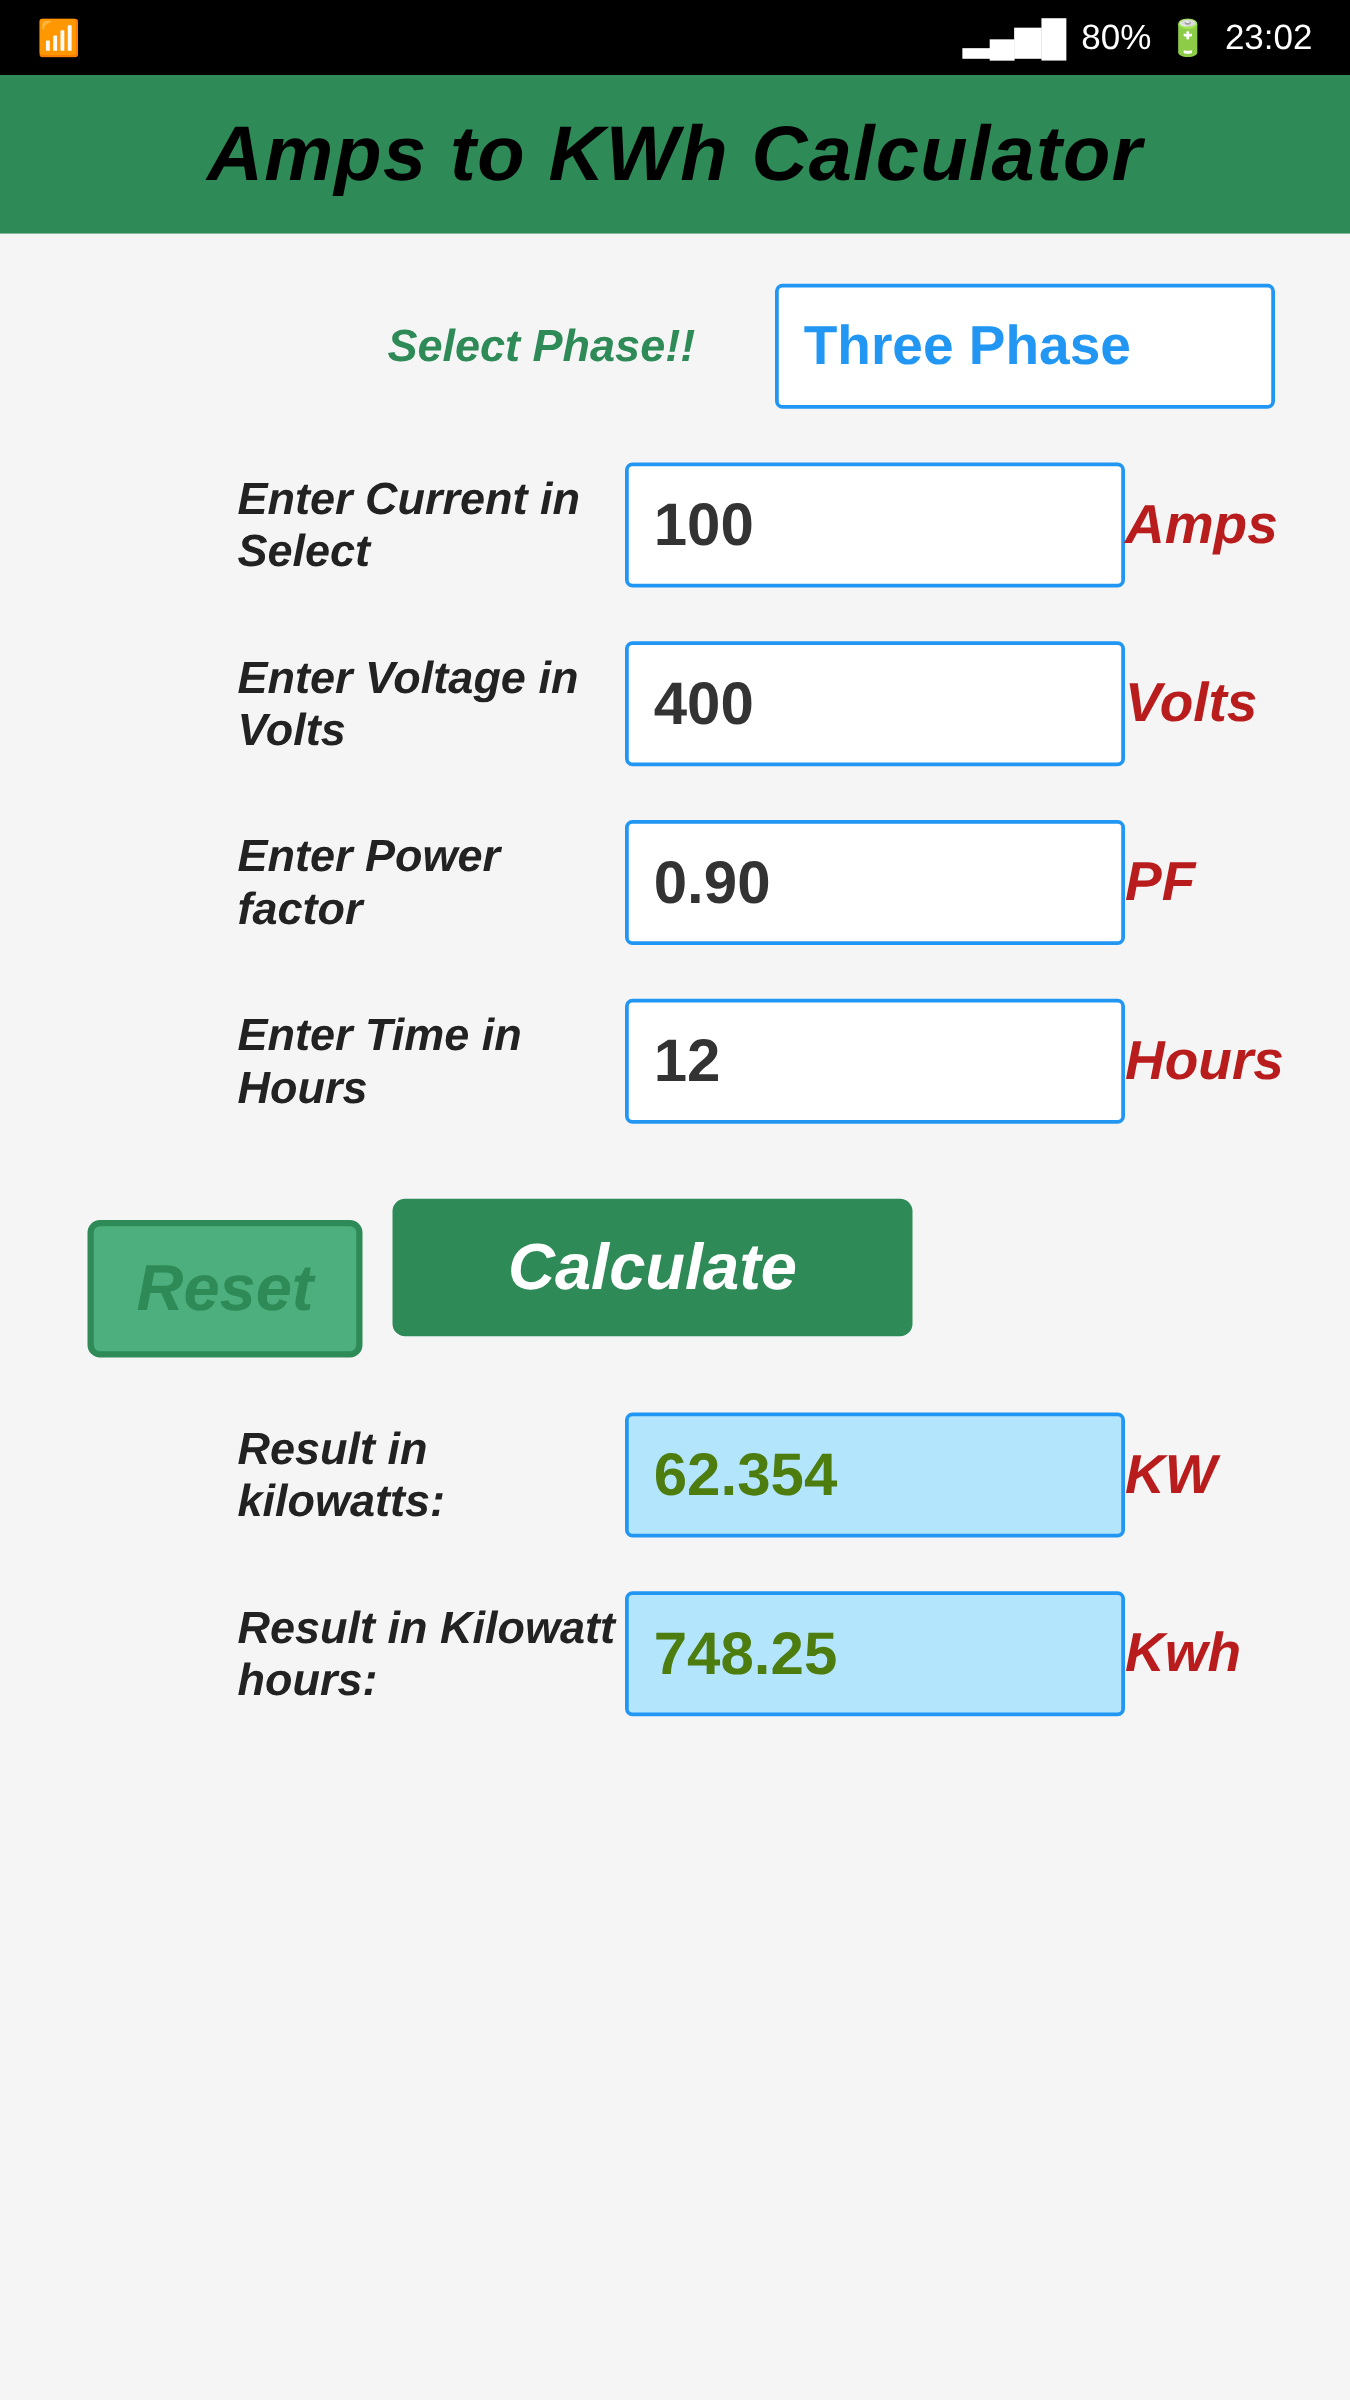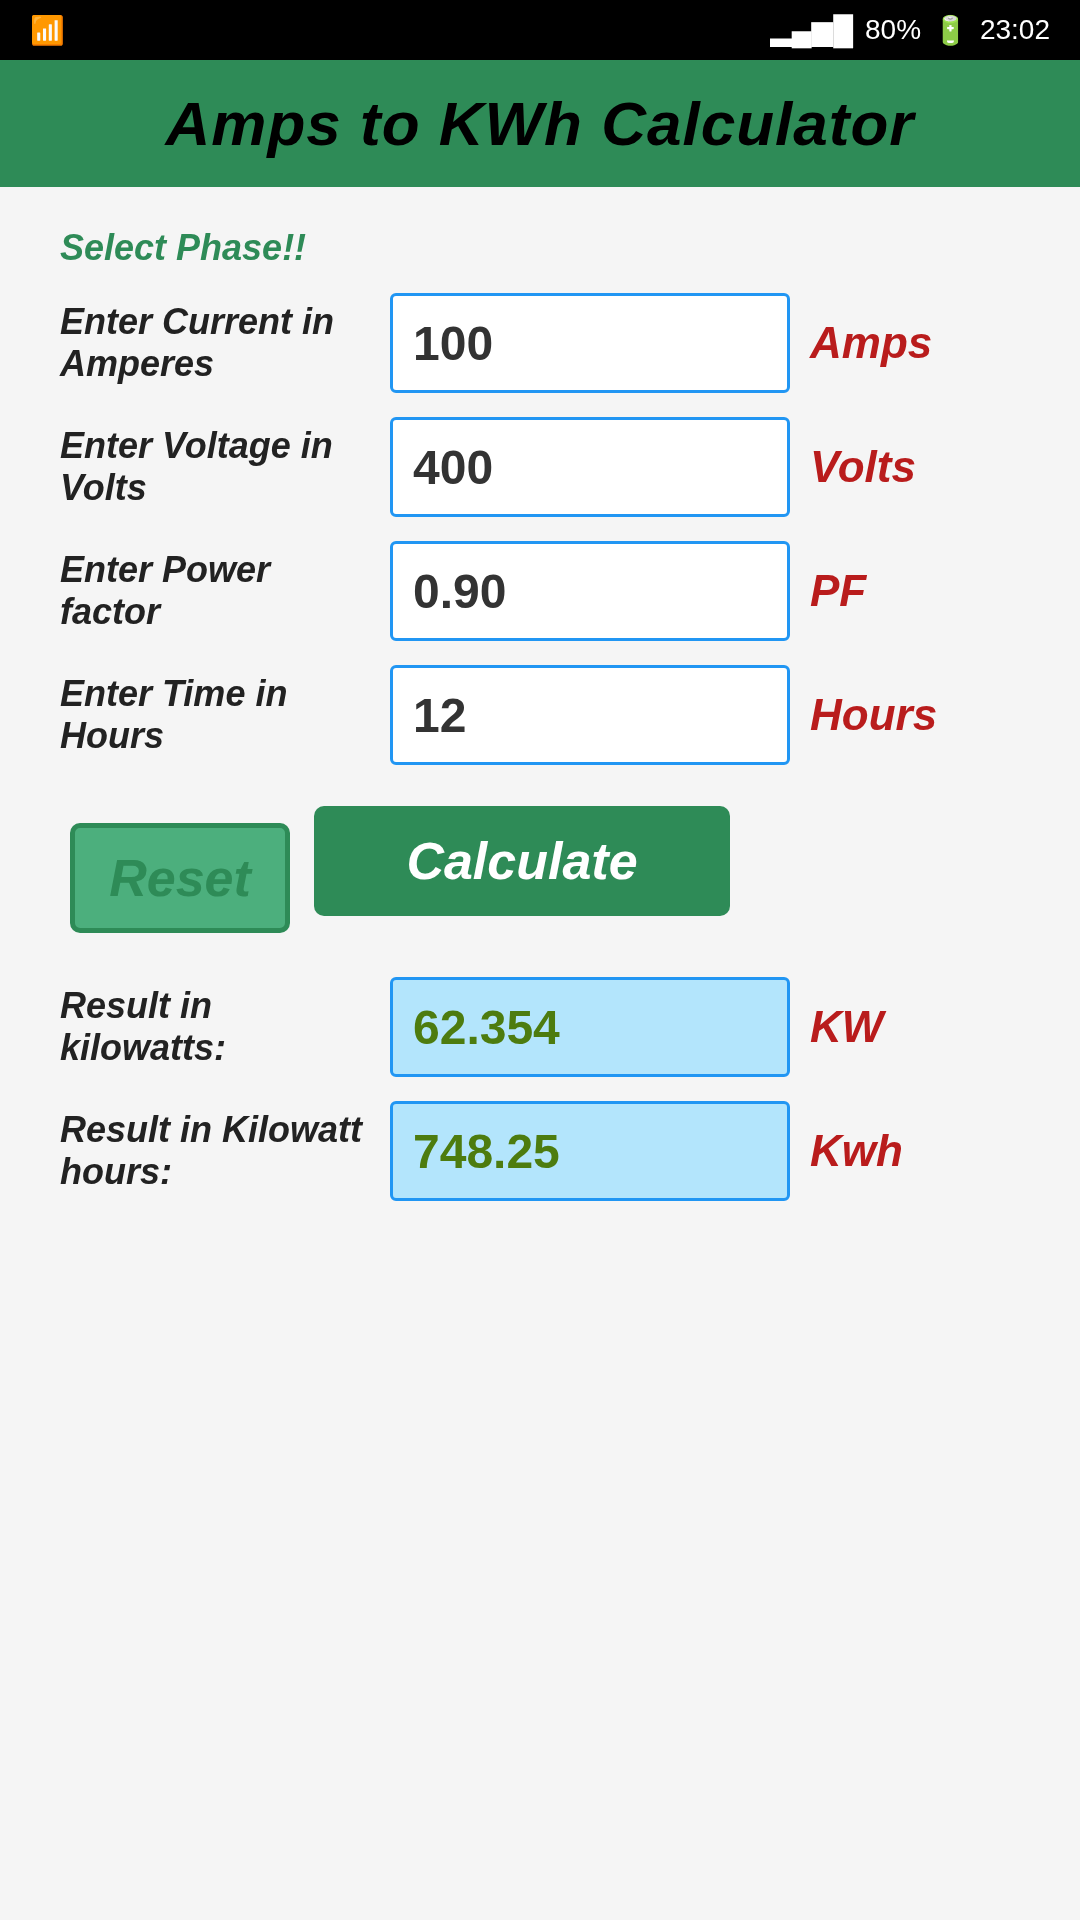--- a/index.html
+++ b/index.html
@@ -64,23 +64,22 @@
       padding: 40px 60px;
       display: flex;
       flex-direction: column;
       gap: 0px;
     }
 
     
     .form-row {
       display: flex;
       align-items: center;
-      justify-content: flex-start;
-      margin-bottom: 24px;
-      gap: 20px;
+      justify-content: flex-end;
+      margin-bottom: 43px;
     }
 
     .form-label {
       font-size: 36px;
       font-weight: bold;
       font-style: italic;
       color: #222;
       width: 310px;
       flex-shrink: 0;
     }
@@ -185,24 +184,25 @@
 </div>
 
 <div class="header">
   <div class="header-title">Amps to KWh Calculator</div>
 </div>
 
 <div class="main-content">
 
   <div class="form-row">
     <label class="form-label green">Select Phase!!</label>
-  </div>
-
-  <div class="form-row">
-    <label class="form-label">Enter Current in Amperes</label>
+    <input class="form-input phase-input" type="text" value="Three Phase" readonly="" style="">
+  </div>
+
+  <div class="form-row">
+    <label class="form-label">Enter Current in Select</label>
     <input class="form-input" type="number" value="100" style="">
     <span class="form-unit">Amps</span>
   </div>
 
   <div class="form-row">
     <label class="form-label">Enter Voltage in Volts</label>
     <input class="form-input" type="number" value="400" style="">
     <span class="form-unit">Volts</span>
   </div>
 

